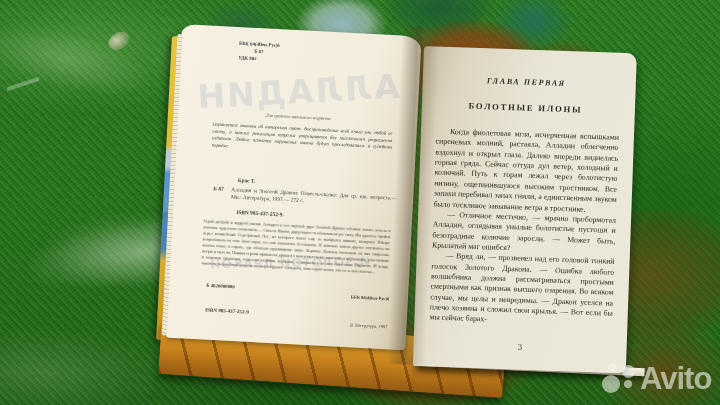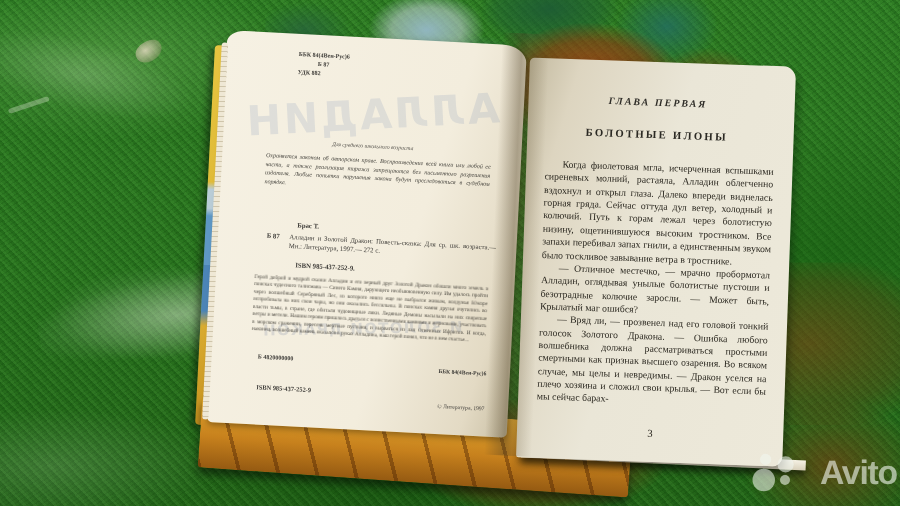--- a/index.html
+++ b/index.html
@@ -107,22 +107,22 @@
   .page-num{position:absolute;left:15px;top:292px;width:183px;text-align:center;font-size:8.5px;color:#2b2820;}
 
   
   .watermark{position:absolute;left:600px;top:360px;display:flex;align-items:center;z-index:9;}
   .wm-logo{position:relative;width:40px;height:36px;flex:none;}
   .wm-logo i{position:absolute;border-radius:50%;background:rgba(242,246,240,.58);}
   .wm-c1{width:18px;height:18px;left:2px;top:15px;}
   .wm-c2{width:13px;height:13px;left:22px;top:5px;}
   .wm-c3{width:9px;height:9px;left:8px;top:3px;}
   .wm-c4{width:8px;height:8px;left:24px;top:20px;}
-  .wm-text{font-family:"Liberation Sans",sans-serif;font-weight:700;font-size:27px;
-    color:rgba(244,248,242,.60);letter-spacing:-1px;line-height:1;margin-left:16px;}
+  .wm-text{font-family:"Liberation Sans",sans-serif;font-weight:700;font-size:31px;
+    color:rgba(244,248,242,.60);letter-spacing:-1px;line-height:1;}
 
   .vignette{position:absolute;inset:0;pointer-events:none;z-index:8;
     background:radial-gradient(ellipse 120% 110% at 50% 42%, transparent 60%, rgba(10,25,5,.22) 100%);}
 </style>
 </head>
 <body>
 
 <div class="photo">
 
   <div class="patch patch-brown-a"></div>

